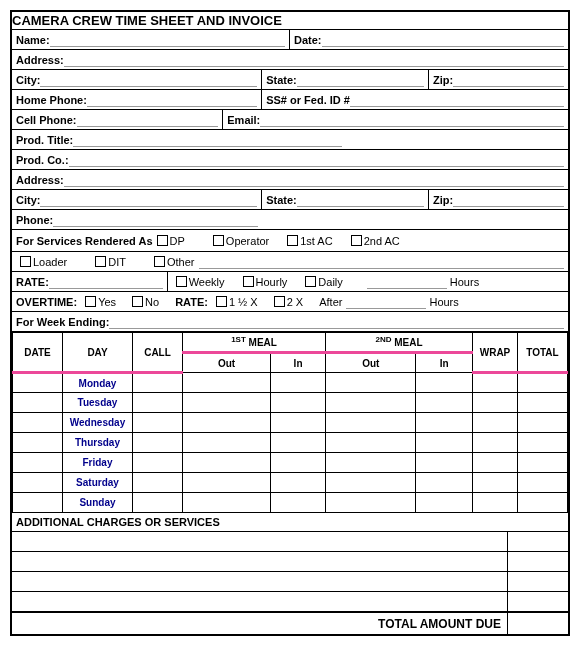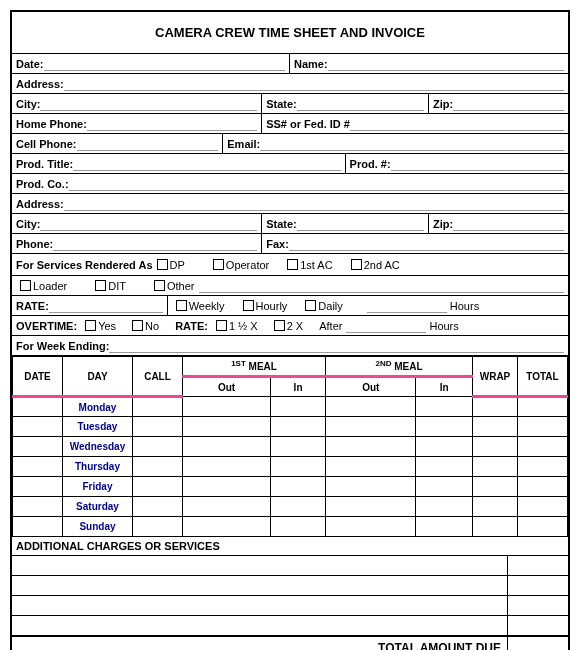--- a/index.html
+++ b/index.html
@@ -11,24 +11,24 @@
       justify-content: center;
       align-items: flex-start;
       padding: 10px;
     }
     .form-container {
       width: 560px;
       border: 2px solid #000;
       background: #fff;
     }
     .form-title {
-      text-align: center;
+      text-align: left;
       font-weight: bold;
       font-size: 13px;
-      padding: 13px 0;
+      padding: 1px 0;
       border-bottom: 1px solid #000;
       background: #fff;
     }
     .row {
       display: flex;
       border-bottom: 1px solid #000;
       min-height: 20px;
     }
     .cell {
       padding: 2px 4px;
@@ -144,28 +144,28 @@
     }
   </style>
 </head>
 <body>
 
 <div class="form-container">
 
   <div class="form-title">CAMERA CREW TIME SHEET AND INVOICE</div>
 
   <div class="row">
-    <div class="cell" style="flex:1;">
-      <span class="cell-label">Date:</span>
-      <span class="input-line" style="flex:1;"></span>
-    </div>
     <div class="cell" style="width:50%;">
       <span class="cell-label">Name:</span>
       <span class="input-line" style="flex:1;"></span>
     </div>
+    <div class="cell" style="flex:1;">
+      <span class="cell-label">Date:</span>
+      <span class="input-line" style="flex:1;"></span>
+    </div>
   </div>
 
   <div class="row">
     <div class="cell" style="flex:1;">
       <span class="cell-label">Address:</span>
       <span class="input-line" style="flex:1;"></span>
     </div>
   </div>
 
   <div class="row">
@@ -203,24 +203,20 @@
       <span class="cell-label">Email:</span>
       <span class="input-line" style="flex:1;"></span>
     </div>
   </div>
 
   <div class="row">
     <div class="cell" style="width:60%;">
       <span class="cell-label">Prod. Title:</span>
       <span class="input-line" style="flex:1;"></span>
     </div>
-    <div class="cell" style="flex:1;">
-      <span class="cell-label">Prod. #:</span>
-      <span class="input-line" style="flex:1;"></span>
-    </div>
   </div>
 
   <div class="row">
     <div class="cell" style="flex:1;justify-content:space-between;">
       <span class="cell-label">Prod. Co.:</span>
       <span class="input-line" style="flex:1;"></span>
     </div>
   </div>
 
   <div class="row">
@@ -241,24 +237,20 @@
     </div>
     <div class="cell" style="flex:1;">
       <span class="cell-label">Zip:</span>
       <span class="input-line" style="flex:1;"></span>
     </div>
   </div>
 
   <div class="row">
     <div class="cell" style="width:45%;">
       <span class="cell-label">Phone:</span>
-      <span class="input-line" style="flex:1;"></span>
-    </div>
-    <div class="cell" style="flex:1;">
-      <span class="cell-label">Fax:</span>
       <span class="input-line" style="flex:1;"></span>
     </div>
   </div>
 
   <div class="row" style="flex-wrap:wrap; min-height:22px;">
     <div class="cell" style="flex:1; flex-wrap:wrap;">
       <span class="cell-label">For Services Rendered As</span>
       <span class="cb"></span>
       <span class="cb-label">DP</span>
       <span style="width:20px;display:inline-block;"></span>

